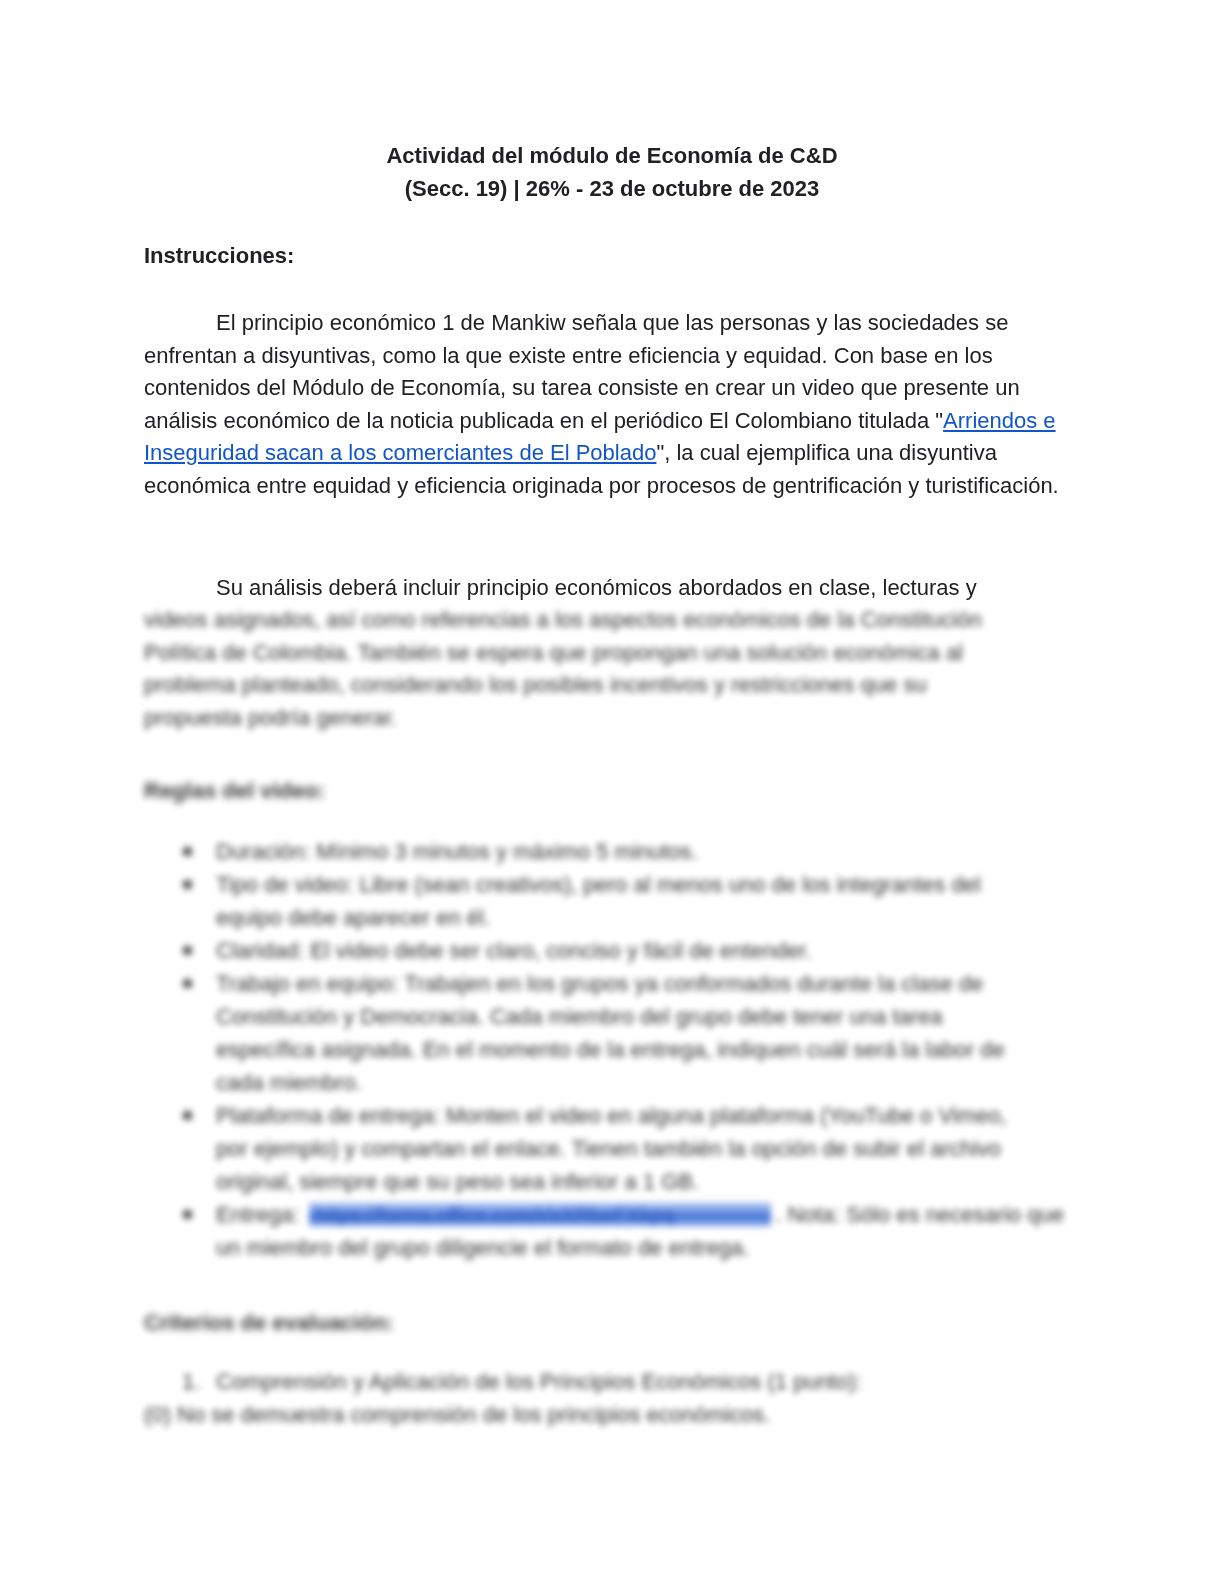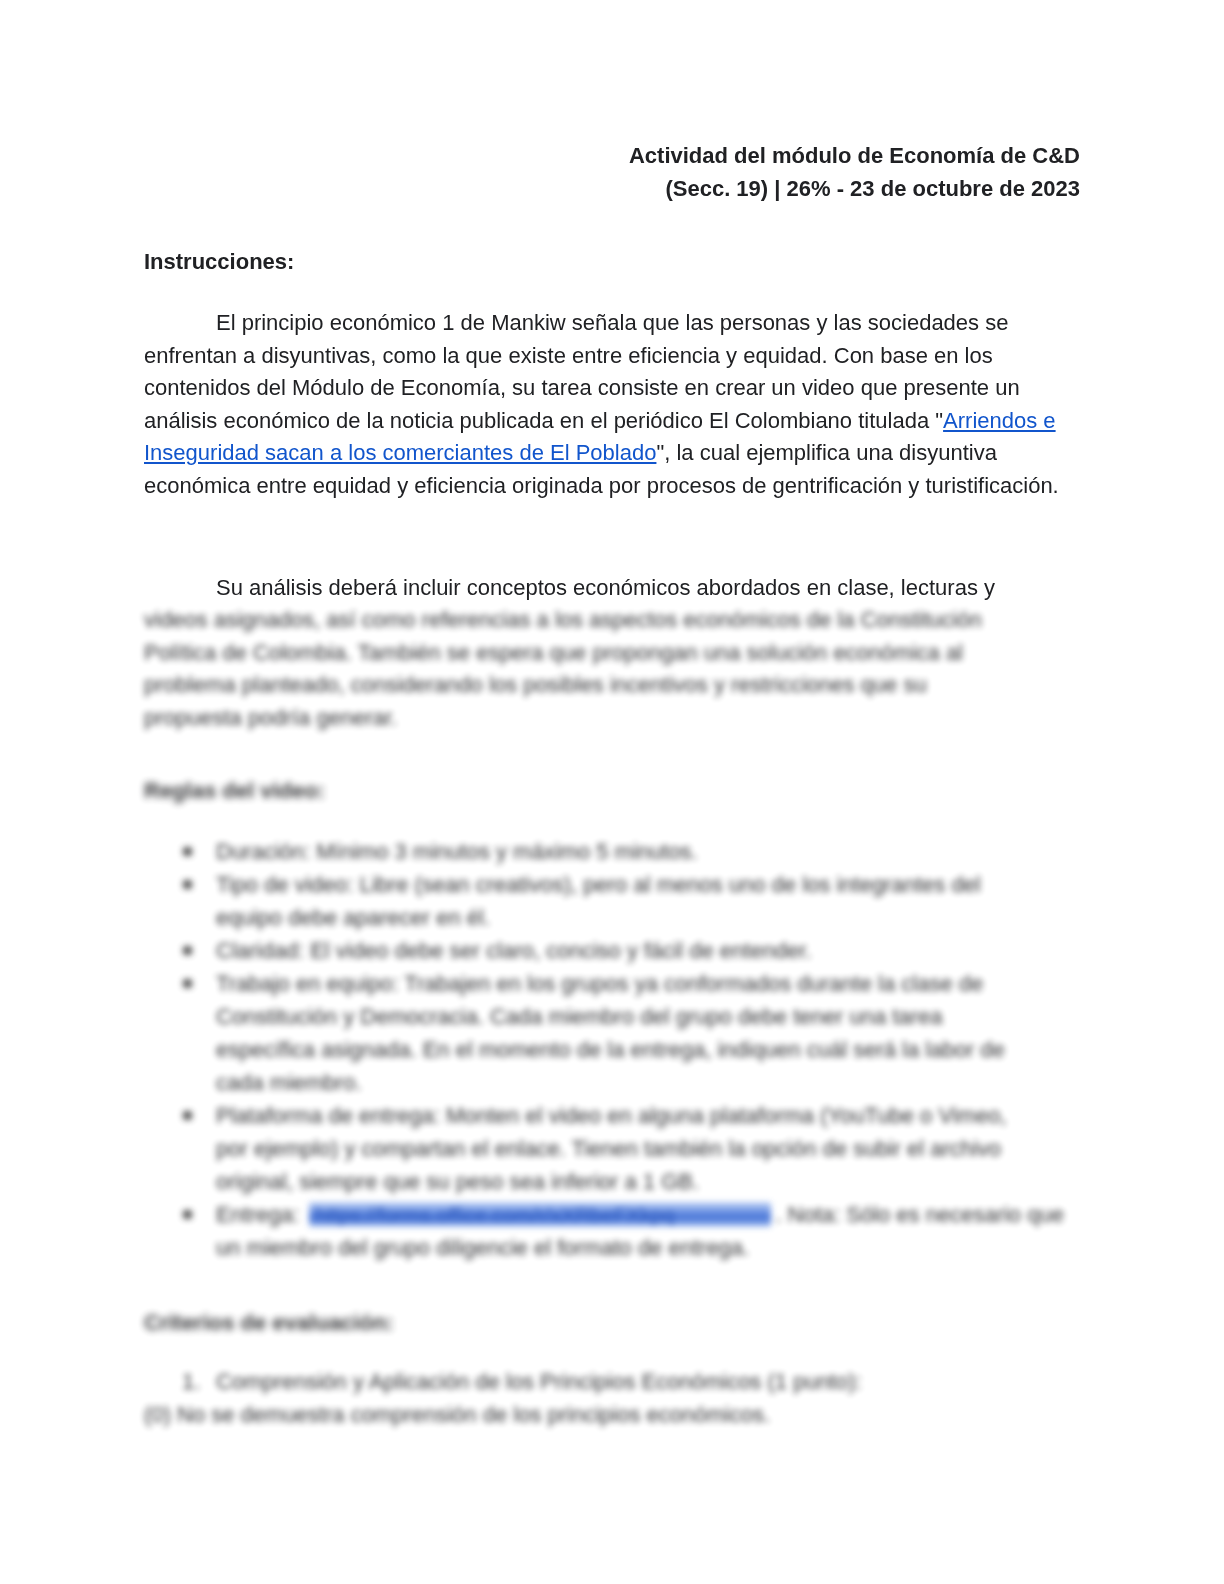--- a/index.html
+++ b/index.html
@@ -13,21 +13,21 @@
     color: #202124;
     overflow: hidden;
   }
   .block {
     position: absolute;
     left: 144px;
     width: 936px;
     line-height: 32.6px;
   }
   .bold   { font-weight: bold; }
-  .center { text-align: right; }
+  .center { text-align: center; }
   .indent { text-indent: 72px; }
   .blur   { filter: blur(3px); opacity: .93; }
   .blur-strong { filter: blur(3.5px); opacity: .9; }
 
   a.doclink {
     color: #1155cc;
     text-decoration: underline;
     cursor: pointer;
   }
 
@@ -92,25 +92,25 @@
 </head>
 <body>
 
 <div class="page">
 
   <div class="block bold center" style="top:140px;">
     <div>Actividad del módulo de Economía de C&amp;D</div>
     <div>(Secc. 19) | 26% - 23 de octubre de 2023</div>
   </div>
 
-  <div class="block bold" style="top:246px;">Instrucciones:</div>
+  <div class="block bold" style="top:240px;">Instrucciones:</div>
 
   <div class="block indent" style="top:307px;"><span>El principio económico 1 de Mankiw señala que las personas y las sociedades se enfrentan a disyuntivas, como la que existe entre eficiencia y equidad. Con base en los contenidos del Módulo de Economía, su tarea consiste en crear un video que presente un análisis económico de la noticia publicada en el periódico El Colombiano titulada "</span><a class="doclink">Arriendos e Inseguridad sacan a los comerciantes de El Poblado</a><span>", la cual ejemplifica una disyuntiva económica entre equidad y eficiencia originada por procesos de gentrificación y turistificación.</span></div>
 
-  <div class="block indent" style="top:572px;">Su análisis deberá incluir conceptos económicos abordados en clase, lecturas y</div>
+  <div class="block indent" style="top:572px;">Su análisis deberá incluir principio económicos abordados en clase, lecturas y</div>
 
   <div class="block blur" style="top:604px;">
     <div class="blurred-line">videos asignados, así como referencias a los aspectos económicos de la Constitución</div>
     <div class="blurred-line">Política de Colombia. También se espera que propongan una solución económica al</div>
     <div class="blurred-line">problema planteado, considerando los posibles incentivos y restricciones que su</div>
     <div class="blurred-line">propuesta podría generar.</div>
   </div>
 
   <div class="block bold blur-strong" style="top:775px;">Reglas del video:</div>
 

